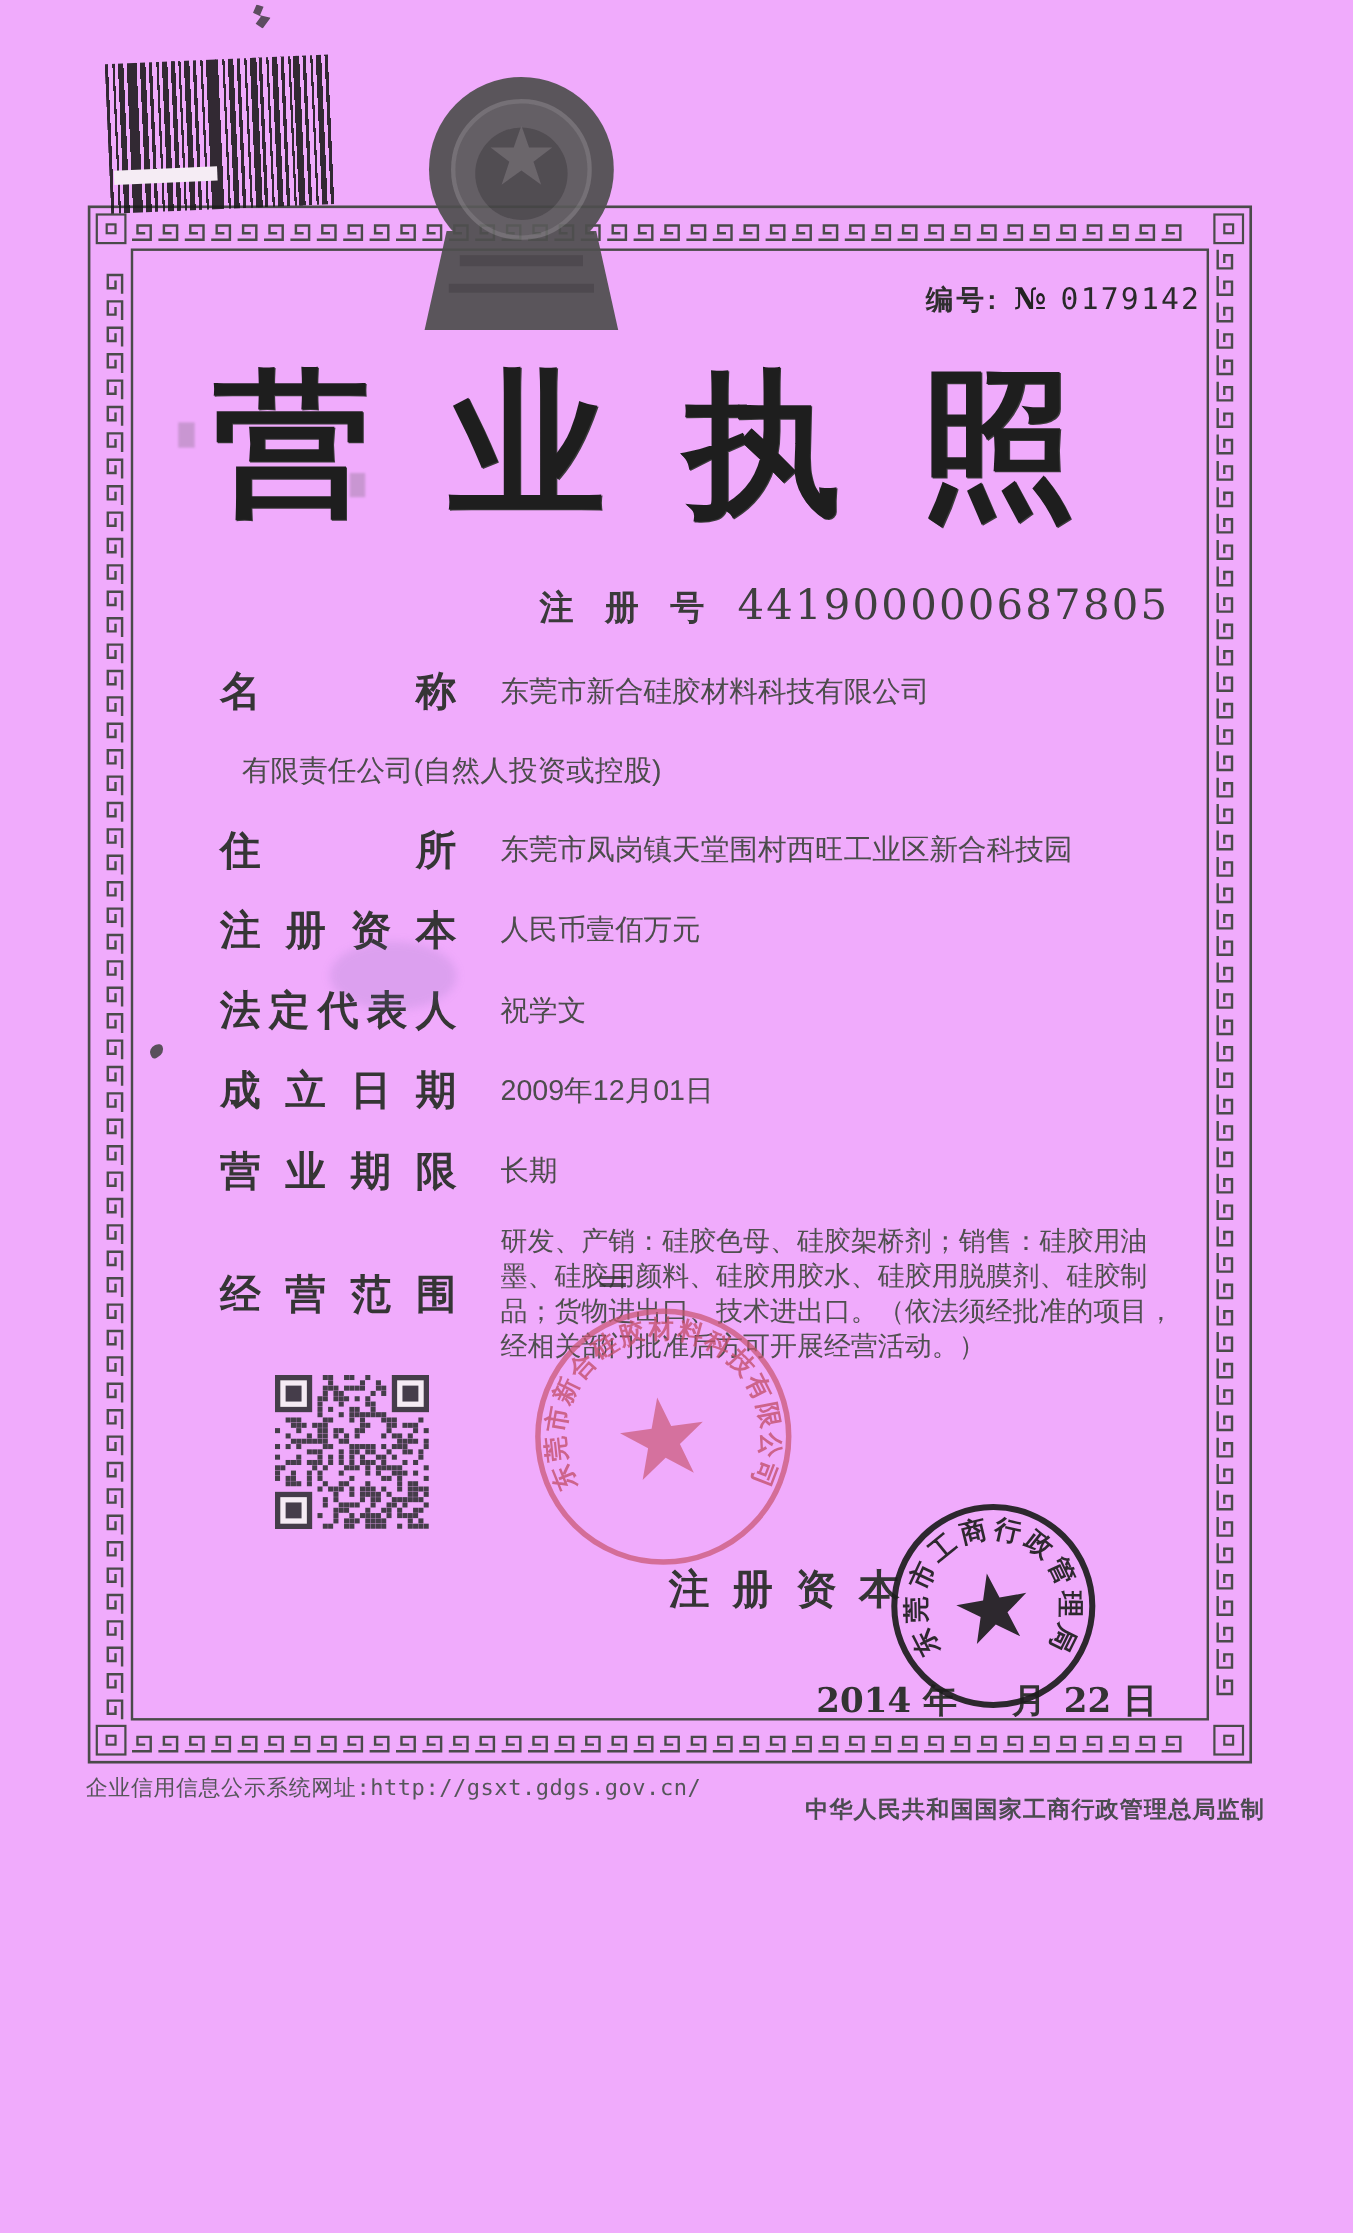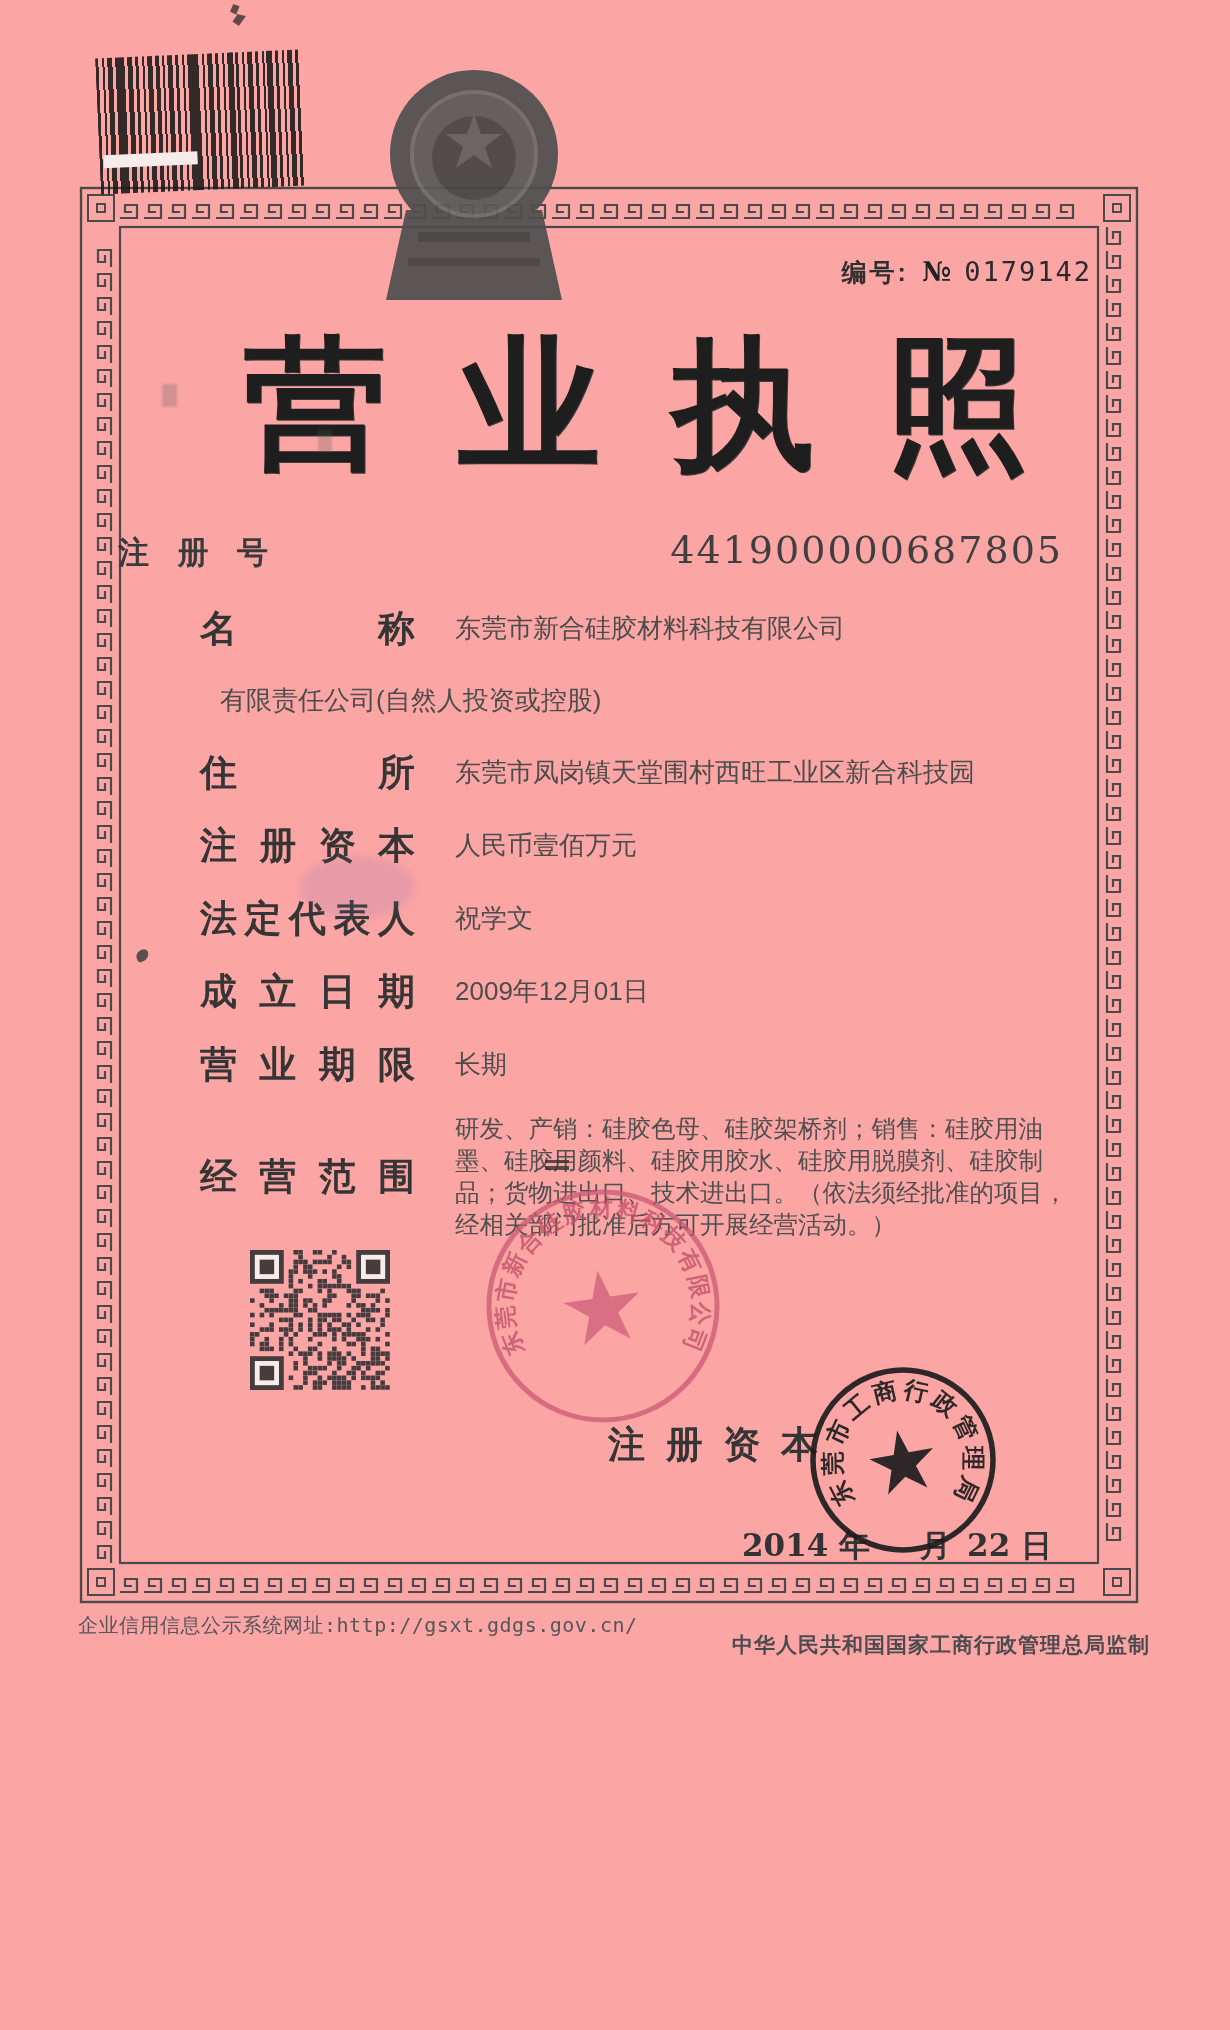--- a/index.html
+++ b/index.html
@@ -1,19 +1,19 @@
 <!DOCTYPE html>
 <html><head>
 <meta charset="utf-8">
 <style>
   * { margin:0; padding:0; box-sizing:border-box; }
   html,body { width:1230px; height:2030px; background:#f5f5f2; overflow:hidden; }
   #page {
     position:relative; width:1230px; height:2030px;
-    background:#fca5a5;
+    background:#f0abfc;
     font-family:"Liberation Sans", sans-serif;
     color:#3c3c3c;
   }
   
   #frame-svg { position:absolute; left:0; top:0; }
   
   .barcode {
     position:absolute; left:98px; top:54px; width:204px; height:136px;
     transform:rotate(-2.5deg);
     background-image:
@@ -30,28 +30,28 @@
   .serial {
     position:absolute; top:256px; right:138px;
     display:flex; align-items:baseline; gap:13px;
   }
   .serial .lbl { font-size:25px; letter-spacing:3px; color:#2e2e2e; font-weight:600; }
   .serial .no  { font-size:27px; font-family:"DejaVu Serif", serif; font-weight:700; color:#222; }
   .serial .num { font-size:27px; font-family:"DejaVu Sans Mono", monospace; color:#2a2a2a; letter-spacing:2px; }
   
   .title {
     position:absolute; top:310px; left:118px; width:982px;
-    text-align:right; font-size:142px; font-weight:900; color:#1e1e1e;
-    letter-spacing:72px; padding-left:112px; white-space:nowrap;
+    text-align:left; font-size:142px; font-weight:900; color:#1e1e1e;
+    letter-spacing:72px; padding-left:76px; white-space:nowrap;
     text-shadow:1px 1px 0 #3b3b3b;
   }
   
   .regline {
     position:absolute; top:528px; left:118px; width:945px;
-    display:flex; justify-content:space-between; align-items:baseline; gap:30px;
+    display:flex; justify-content:flex-end; align-items:baseline; gap:30px;
   }
   .regline .rlabel {
     width:150px; font-size:31px; color:#3a3a3a; font-weight:600;
     text-align:justify; text-align-last:justify;
   }
   .regline .rvalue {
     font-size:38px; font-family:"DejaVu Serif", serif; color:#3f3f3f; letter-spacing:2px;
   }
   
   .fields { position:absolute; top:604px; left:200px; width:872px; }

